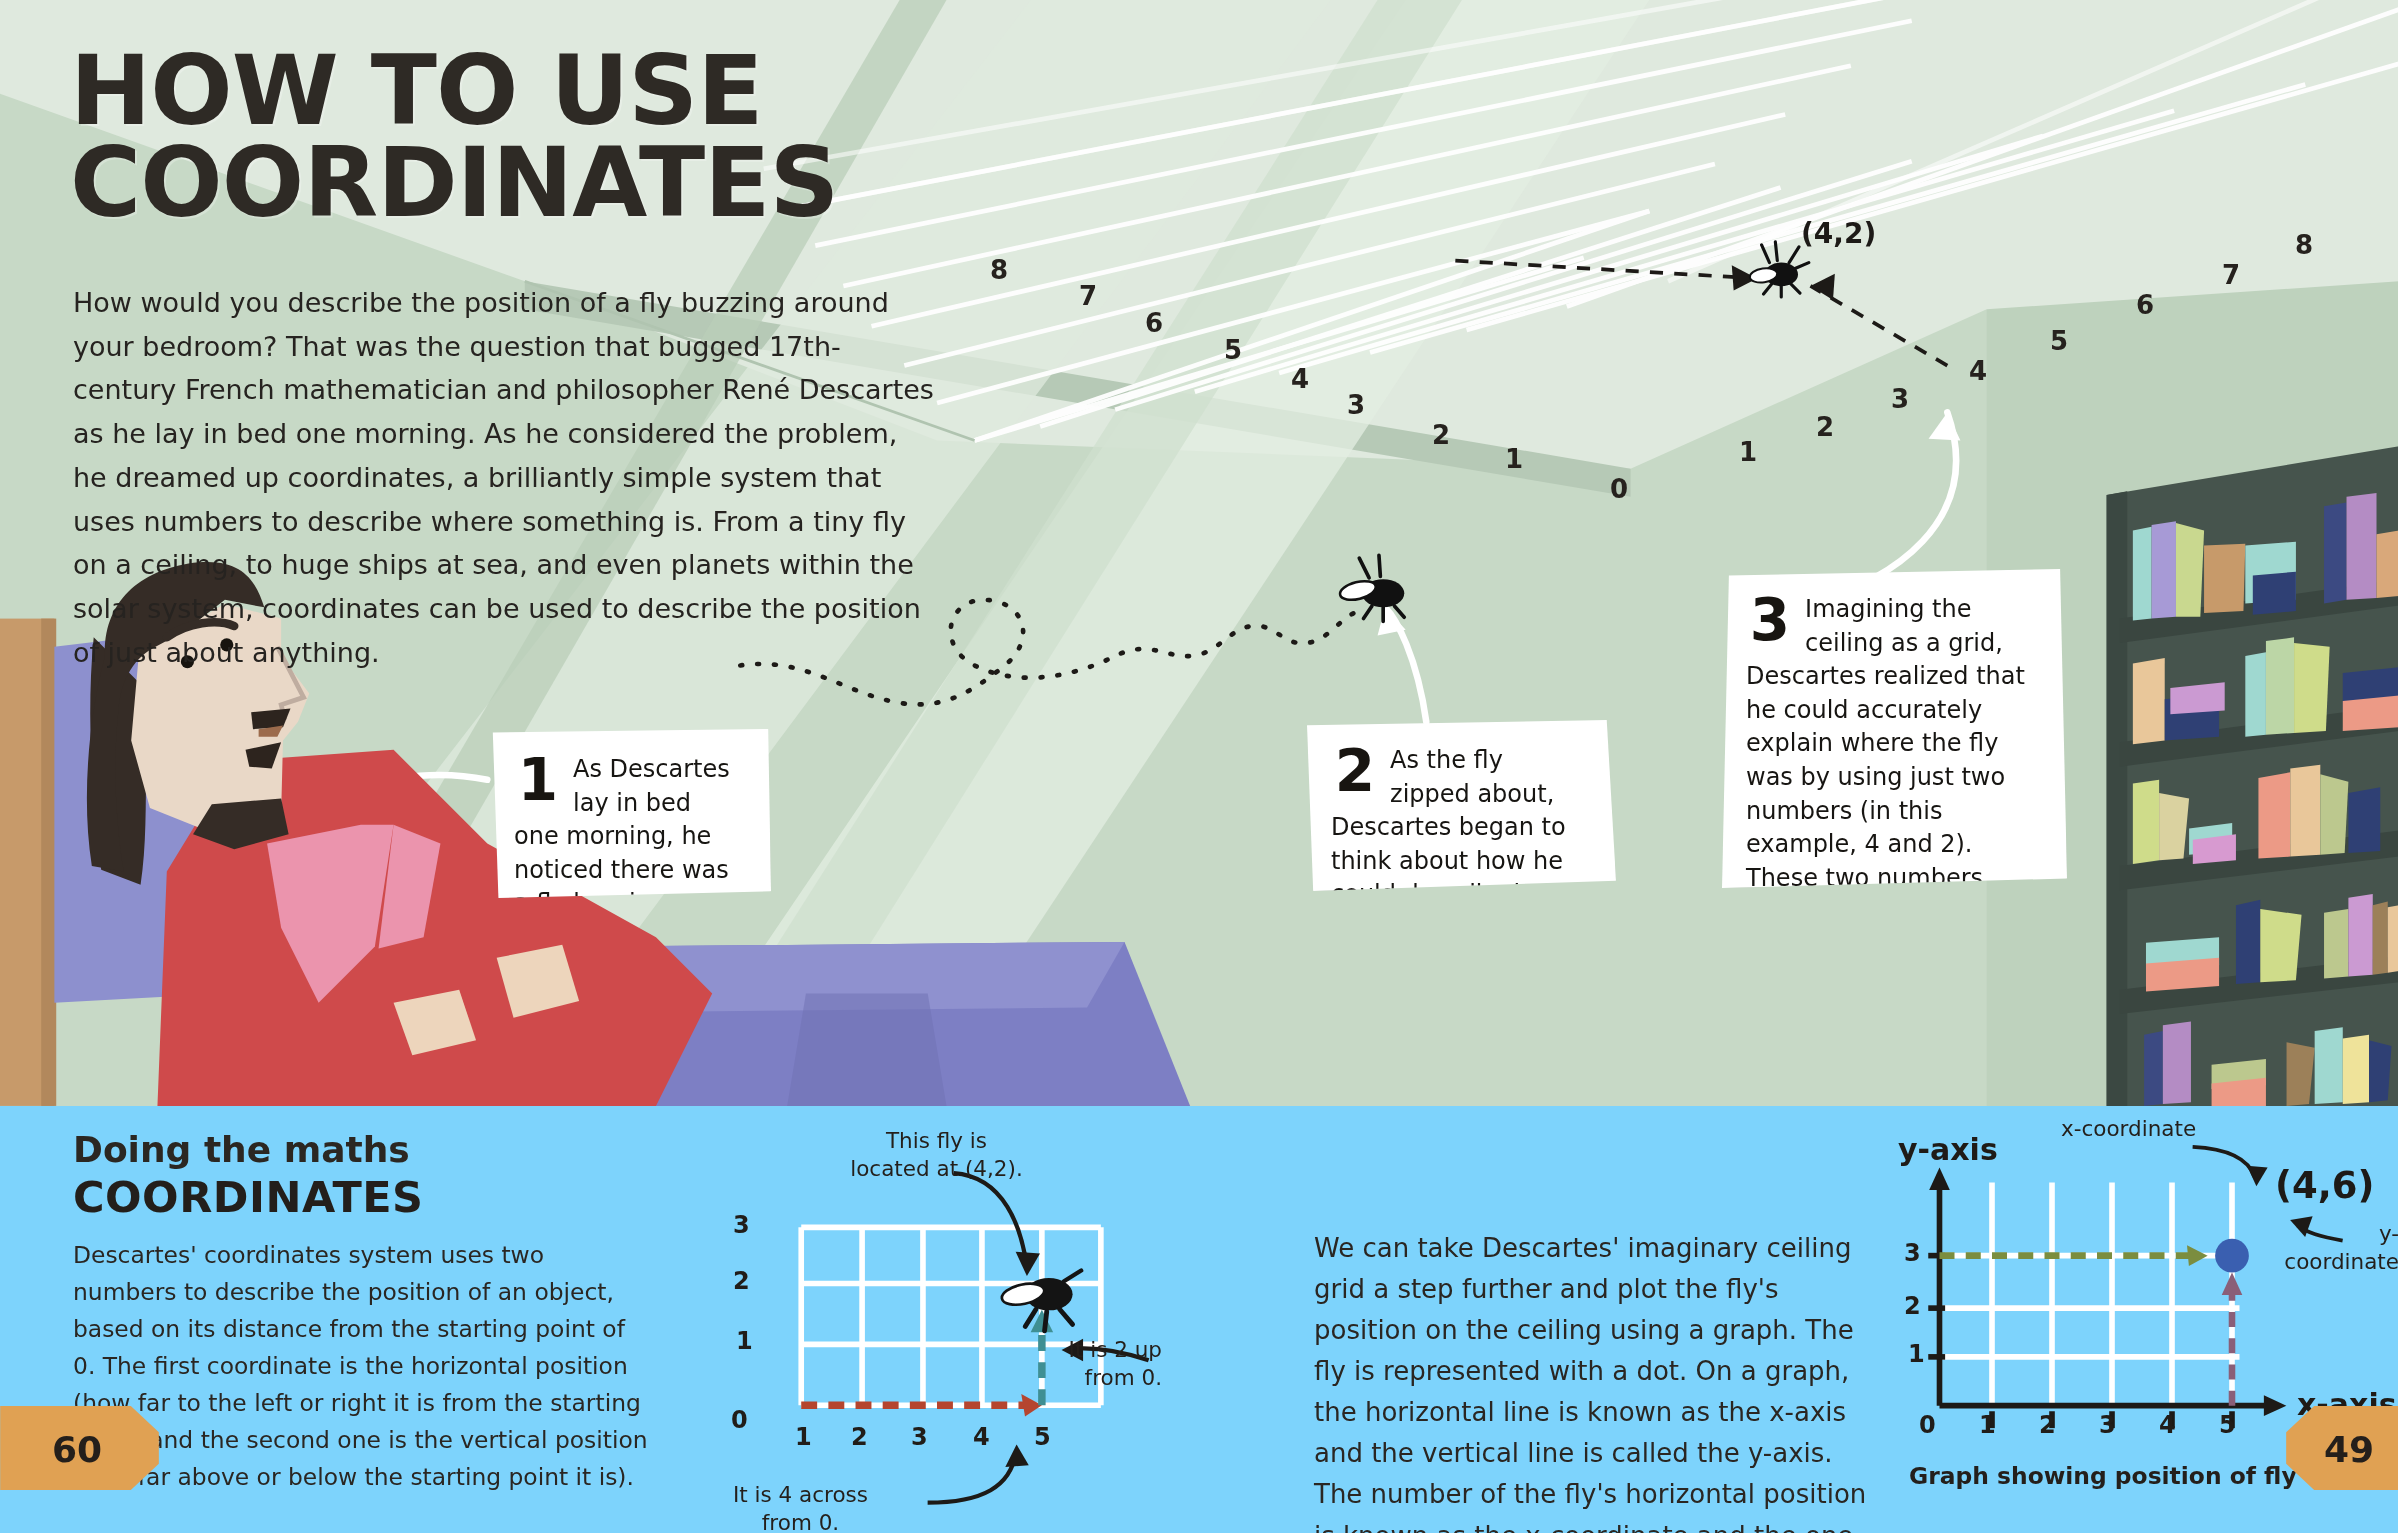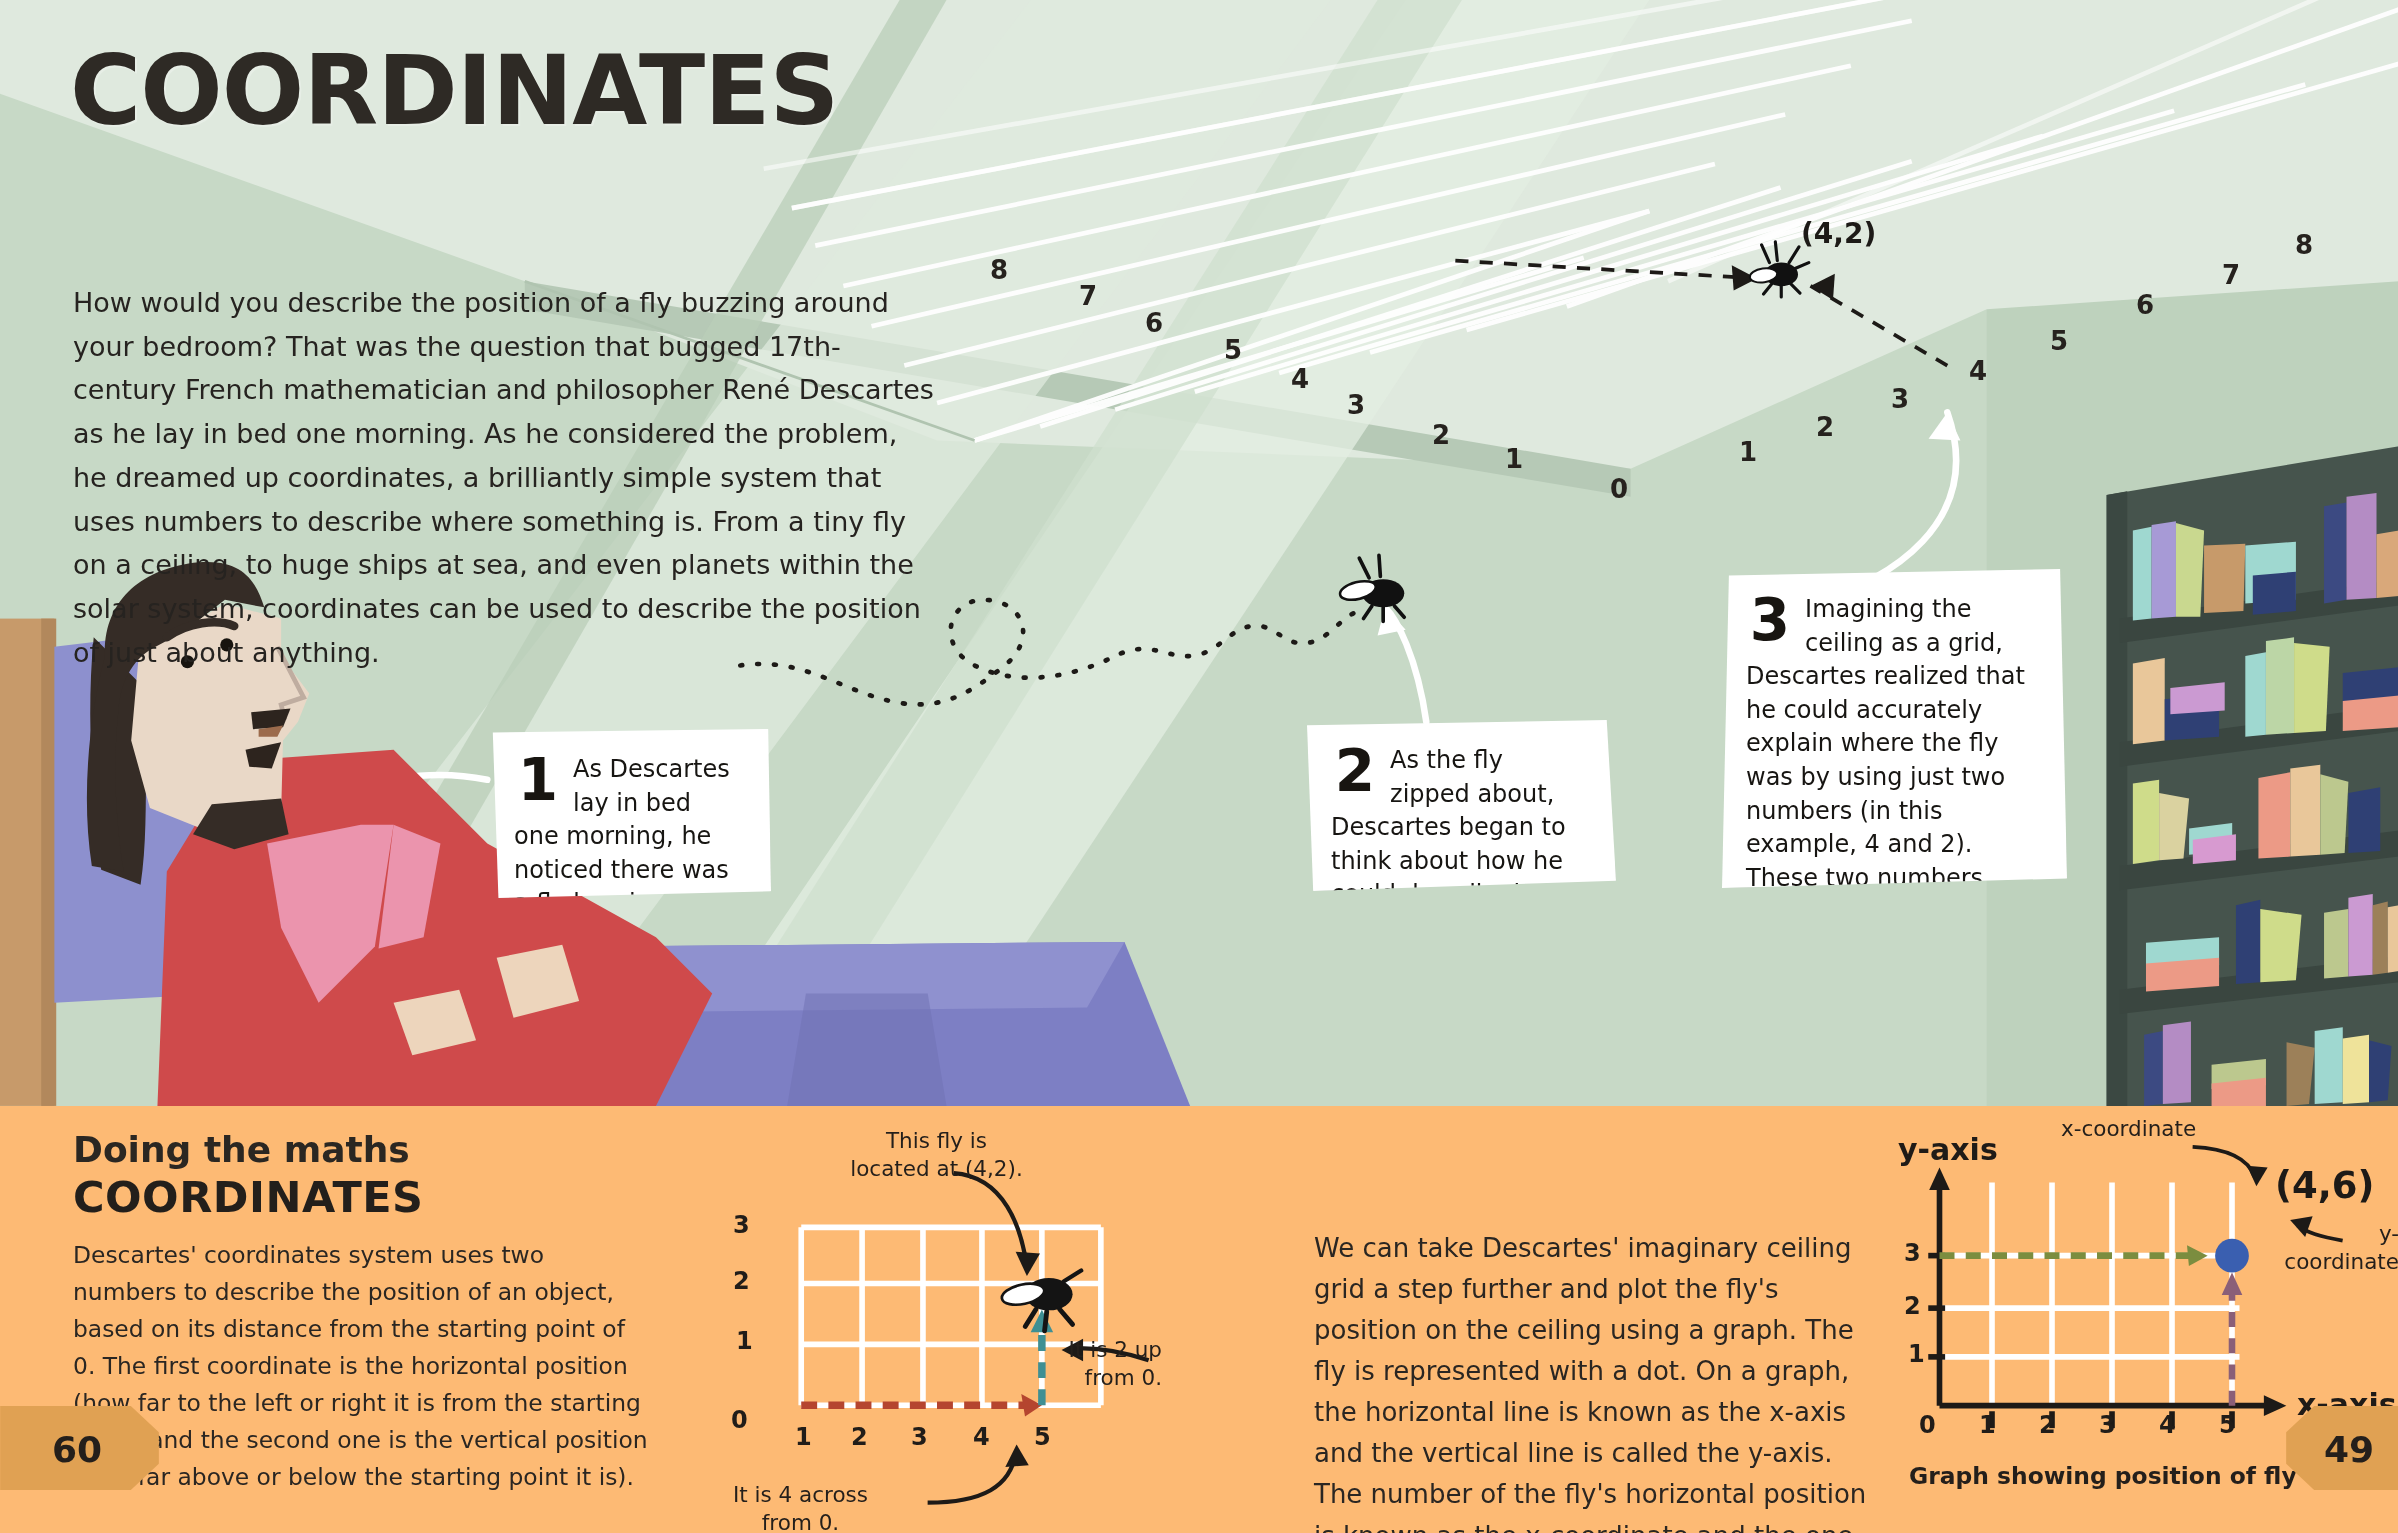--- a/index.html
+++ b/index.html
@@ -32,21 +32,21 @@
 
   
   .title{position:absolute;left:70px;top:45px;font-size:97px;line-height:.95;
          font-weight:800;letter-spacing:-0.9px;color:#2e2a25;
          font-family:"DejaVu Sans","Liberation Sans",sans-serif;
          text-shadow:1.9px 1.9px 0 rgba(255,255,255,.25);}
   .intro{position:absolute;left:73px;top:281px;width:862px;font-size:27px;line-height:1.62;
          color:#262320;font-family:"DejaVu Sans","Liberation Sans",sans-serif;}
 
   
-  .band{position:absolute;left:0;top:1106px;width:2399px;height:428px;background:#fdba74;}
+  .band{position:absolute;left:0;top:1106px;width:2399px;height:428px;background:#7dd3fc;}
   .band-inner{position:absolute;left:0;top:0;width:2399px;height:428px;}
   .dm-h1{position:absolute;left:73px;top:22.5px;font-size:36px;font-weight:700;color:#2b2722;
          font-family:"DejaVu Sans","Liberation Sans",sans-serif;}
   .dm-h2{position:absolute;left:73px;top:66px;font-size:43px;font-weight:800;color:#231f1b;
          letter-spacing:0.5px;font-family:"DejaVu Sans","Liberation Sans",sans-serif;}
   .dm-left{position:absolute;left:73px;top:131px;width:581px;font-size:23.4px;line-height:1.58;
            color:#2a2622;font-family:"DejaVu Sans","Liberation Sans",sans-serif;}
   .dm-right{position:absolute;left:1314px;top:122px;width:572px;font-size:26px;line-height:1.58;
             color:#2a2622;font-family:"DejaVu Sans","Liberation Sans",sans-serif;}
 
@@ -256,20 +256,21 @@
     <div class="ceil-label" style="left:1891px;top:384px;">3</div>
     <div class="ceil-label" style="left:1969px;top:356px;">4</div>
     <div class="ceil-label" style="left:2050px;top:326px;">5</div>
     <div class="ceil-label" style="left:2136px;top:290px;">6</div>
     <div class="ceil-label" style="left:2222px;top:260px;">7</div>
     <div class="ceil-label" style="left:2295px;top:230px;">8</div>
 
     <div class="coordlabel" style="left:1761px;top:217px;">(4,2)</div>
 
     <div class="title">
+      <div>HOW TO USE</div>
       <div>COORDINATES</div>
     </div>
 
     <div class="intro">How would you describe the position of a fly buzzing around your bedroom? That was the question that bugged 17th-century French mathematician and philosopher René Descartes as he lay in bed one morning. As he considered the problem, he dreamed up coordinates, a brilliantly simple system that uses numbers to describe where something is. From a tiny fly on a ceiling, to huge ships at sea, and even planets within the solar system, coordinates can be used to describe the position of just about anything.</div>
 
     <div class="card" style="left:490px;top:729px;width:281px;height:169px;clip-path:polygon(1% 2%,99% 0%,100% 96%,3% 100%);">
       <div class="inner">
         <span class="num">1</span>
         <p>As Descartes lay in bed one morning, he noticed there was a fly buzzing around his room.</p>
       </div>

